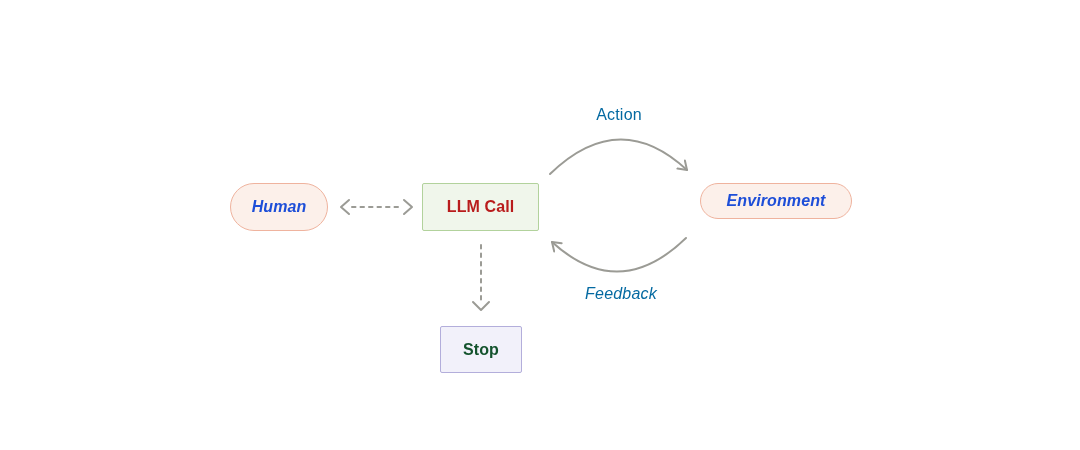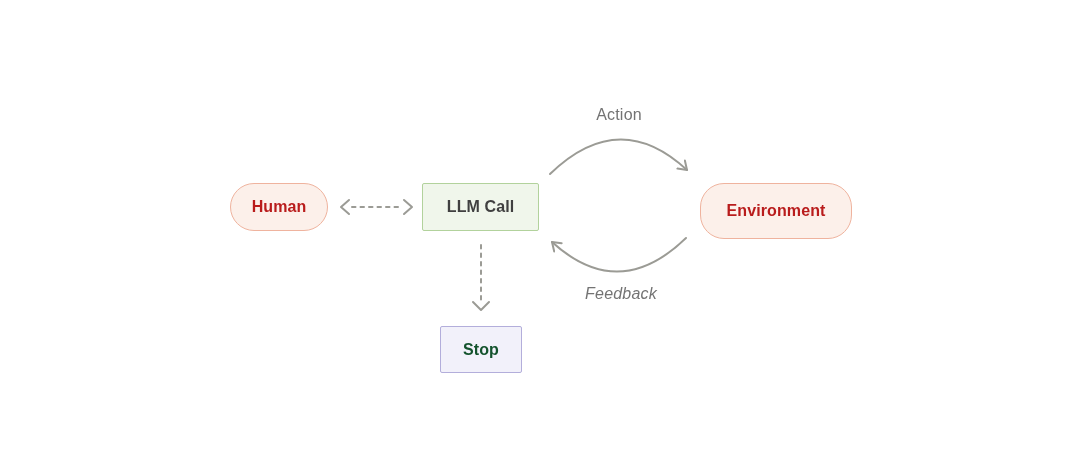--- a/index.html
+++ b/index.html
@@ -29,46 +29,47 @@
     align-items: center;
     justify-content: center;
     font-size: 16px;
     font-weight: 700;
     box-sizing: border-box;
     letter-spacing: 0.1px;
   }
   .node-pill {
     background: #fcf0ea;
     border: 1px solid #efb39e;
-    color: #b91c1c;
+    color: #1d4ed8;
     border-radius: 24px;
+    font-style: italic;
   }
   .node-human { left: 230px; top: 183px; width: 98px; height: 48px; }
-  .node-environment { left: 700px; top: 183px; width: 152px; height: 56px; }
+  .node-environment { left: 700px; top: 183px; width: 152px; height: 36px; }
   .node-llm {
     left: 422px; top: 183px; width: 117px; height: 48px;
     background: #f0f6eb;
     border: 1px solid #b2d29c;
-    color: #404040;
+    color: #b91c1c;
     border-radius: 2px;
   }
   .node-stop {
     left: 440px; top: 326px; width: 82px; height: 47px;
     background: #f2f1fa;
     border: 1px solid #b3aedb;
     color: #14532d;
     border-radius: 2px;
   }
   .edge-label {
     position: absolute;
     width: 160px;
     text-align: center;
     font-size: 16px;
     font-weight: 500;
-    color: #737373;
+    color: #0369a1;
     letter-spacing: 0.2px;
   }
   .label-action { left: 539px; top: 106px; }
   .label-feedback { left: 541px; top: 285px; font-style: italic; }
 </style>
 </head>
 <body>
 
 <div class="canvas">
 

